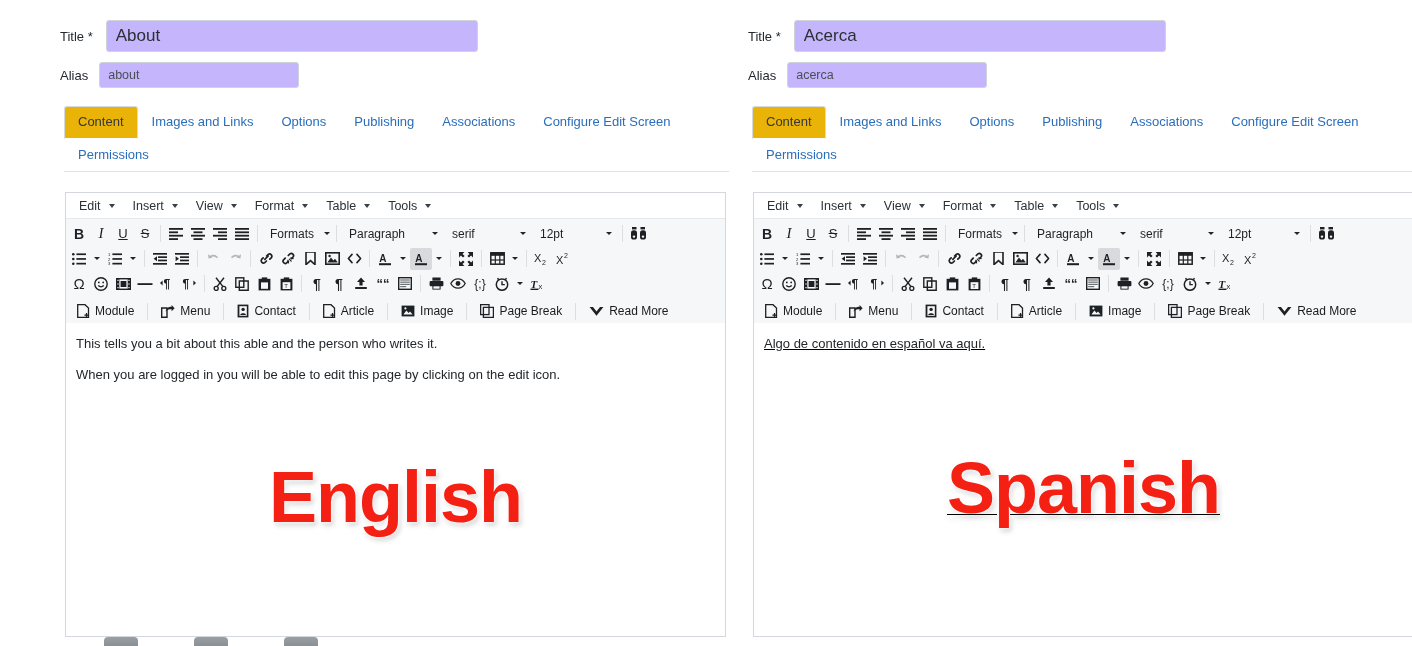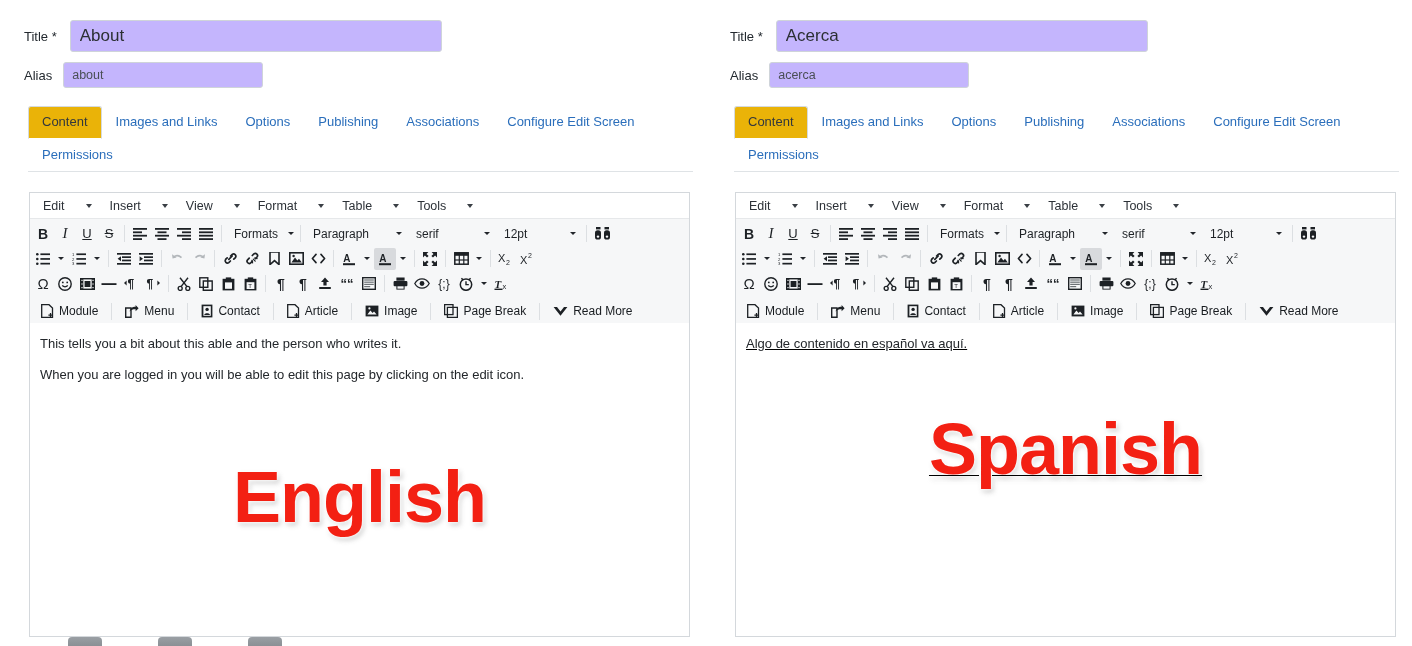--- a/index.html
+++ b/index.html
@@ -3,21 +3,21 @@
 <meta charset="utf-8">
 <style>
   * { box-sizing: border-box; }
   html, body {
     margin: 0; padding: 0;
     width: 1412px; height: 646px;
     background: #ffffff;
     font-family: "Liberation Sans", sans-serif;
     overflow: hidden;
   }
-  .page { position: relative; width: 1412px; height: 646px; display: flex; }
+  .page { position: relative; width: 1412px; height: 646px; display: flex; padding-left: 36px; }
 
   .panel { position: relative; }
   .panel-left  { width: 706px; }
   .panel-right { width: 706px; }
 
   
   .form-row { display: flex; align-items: center; }
   .form-label {
     font-size: 13px; color: #23292f; white-space: nowrap;
     font-family: "Liberation Sans", sans-serif;
@@ -73,21 +73,21 @@
   .menubar {
     display: flex; align-items: center;
     height: 26px;
     padding: 0 4px;
     background: #ffffff;
     border-bottom: 1px solid #e6e8ea;
   }
   .menu-item {
     font-size: 12.5px; color: #2c3137;
     padding: 2px 9px 2px 9px;
-    display: flex; align-items: center; gap: 21px;
+    display: flex; align-items: center; gap: 8px;
     cursor: pointer; white-space: nowrap;
     font-family: "Liberation Sans", sans-serif;
   }
   .caret {
     width: 0; height: 0;
     border-left: 3.5px solid transparent;
     border-right: 3.5px solid transparent;
     border-top: 4px solid #3a3f45;
     display: inline-block;
   }
@@ -1197,20 +1197,20 @@
         <div class="j-btn">
             <svg width="15" height="11" viewBox="0 0 15 11">
               <path d="M0.6 1 L7.5 9.8 L14.4 1 L11 1 L7.5 5.6 L4 1 Z" fill="#1d2125"></path>
             </svg>
             <span>Read More</span>
           </div>
       </div>
 
       <div class="edit-area" style="height:310px;text-decoration:underline;">
         <p>Algo de contenido en español va aquí.</p>
-        <div class="banner" style="margin-top:59px;">
+        <div class="banner" style="margin-top:98px;">
           <span class="banner-text">Spanish</span>
         </div>
       </div>
     </div>
   </div>
 
 </div>
 
 </body></html>

